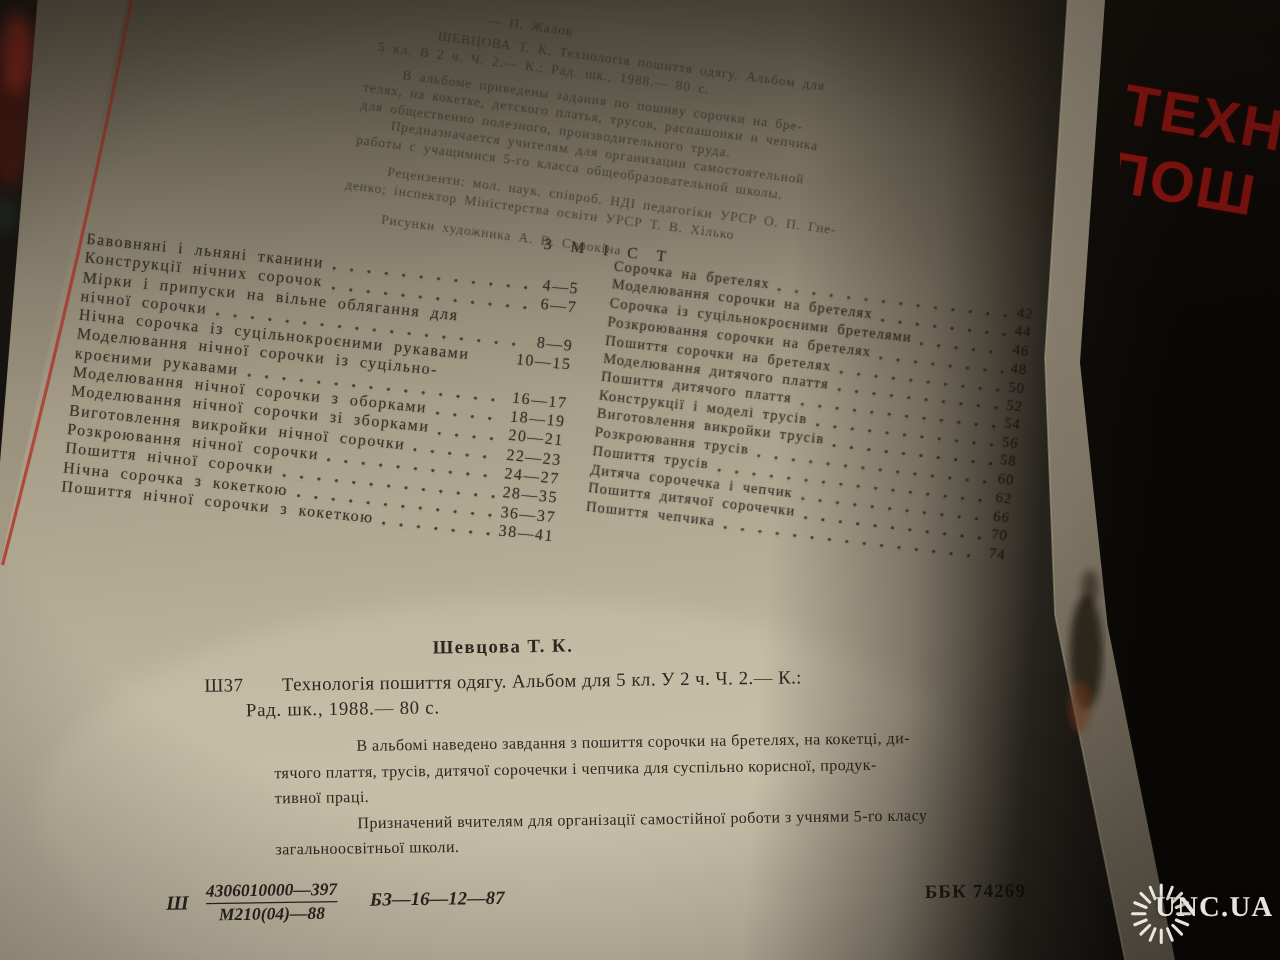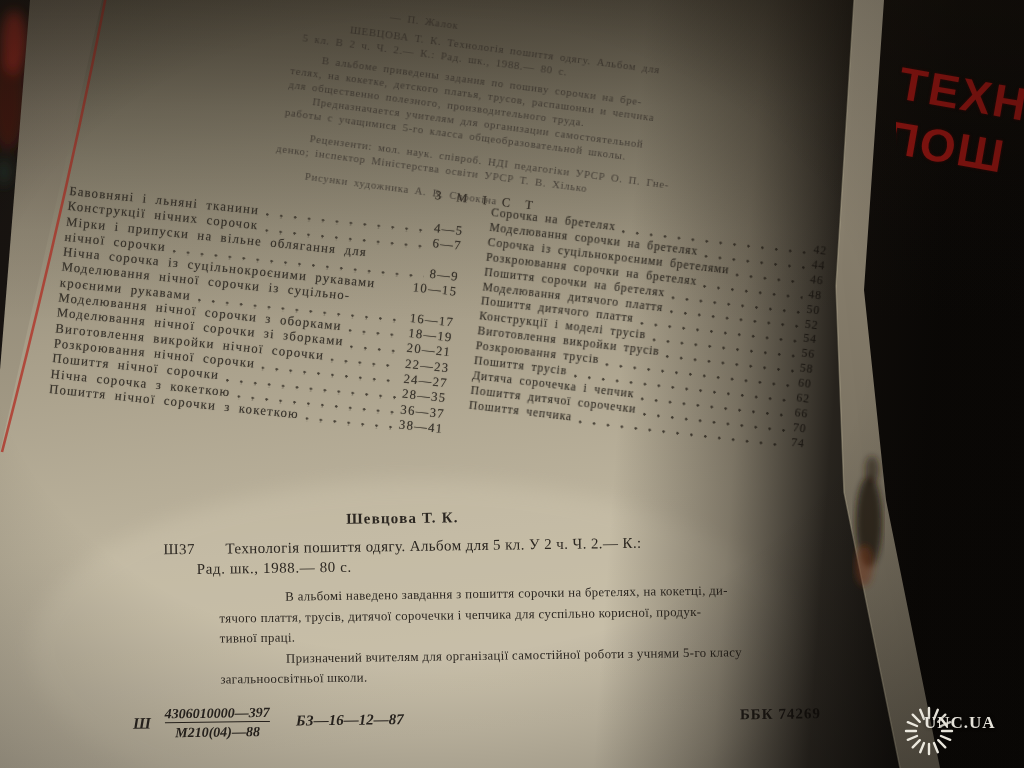--- a/index.html
+++ b/index.html
@@ -75,21 +75,21 @@
   #gutter-shadow{z-index:40;background:linear-gradient(94deg, rgba(0,0,0,0) 60%,
       rgba(24,19,13,.38) 71%, rgba(14,11,8,.85) 80%, rgba(9,7,5,.97) 89%);}
   #top-exposure{z-index:41;background:linear-gradient(to bottom, rgba(28,22,15,.5),
       rgba(28,22,15,.26) 14%, rgba(28,22,15,.07) 30%, rgba(0,0,0,0) 42%);}
   #vignette{z-index:60;background:radial-gradient(ellipse at 42% 44%, rgba(0,0,0,0) 52%,
       rgba(8,6,4,.42) 100%);}
 
   
   #watermark{position:absolute;left:894px;top:698px;width:130px;height:64px;z-index:70;opacity:.95;}
   #watermark .wm-label{position:absolute;left:30px;top:15px;font-family:"Liberation Serif",serif;
-      font-weight:bold;font-size:17px;letter-spacing:1px;color:#f2efe6;
+      font-weight:bold;font-size:23px;letter-spacing:1px;color:#f2efe6;
       text-shadow:0 0 4px rgba(0,0,0,.55);}
 </style>
 </head>
 <body>
 
 <div id="photo">
 
   <svg class="layer" style="z-index:1" width="1024" height="768" viewBox="0 0 1024 768">
     <defs>
       <linearGradient id="pageGrad" x1="0" y1="0" x2="0.12" y2="1">

